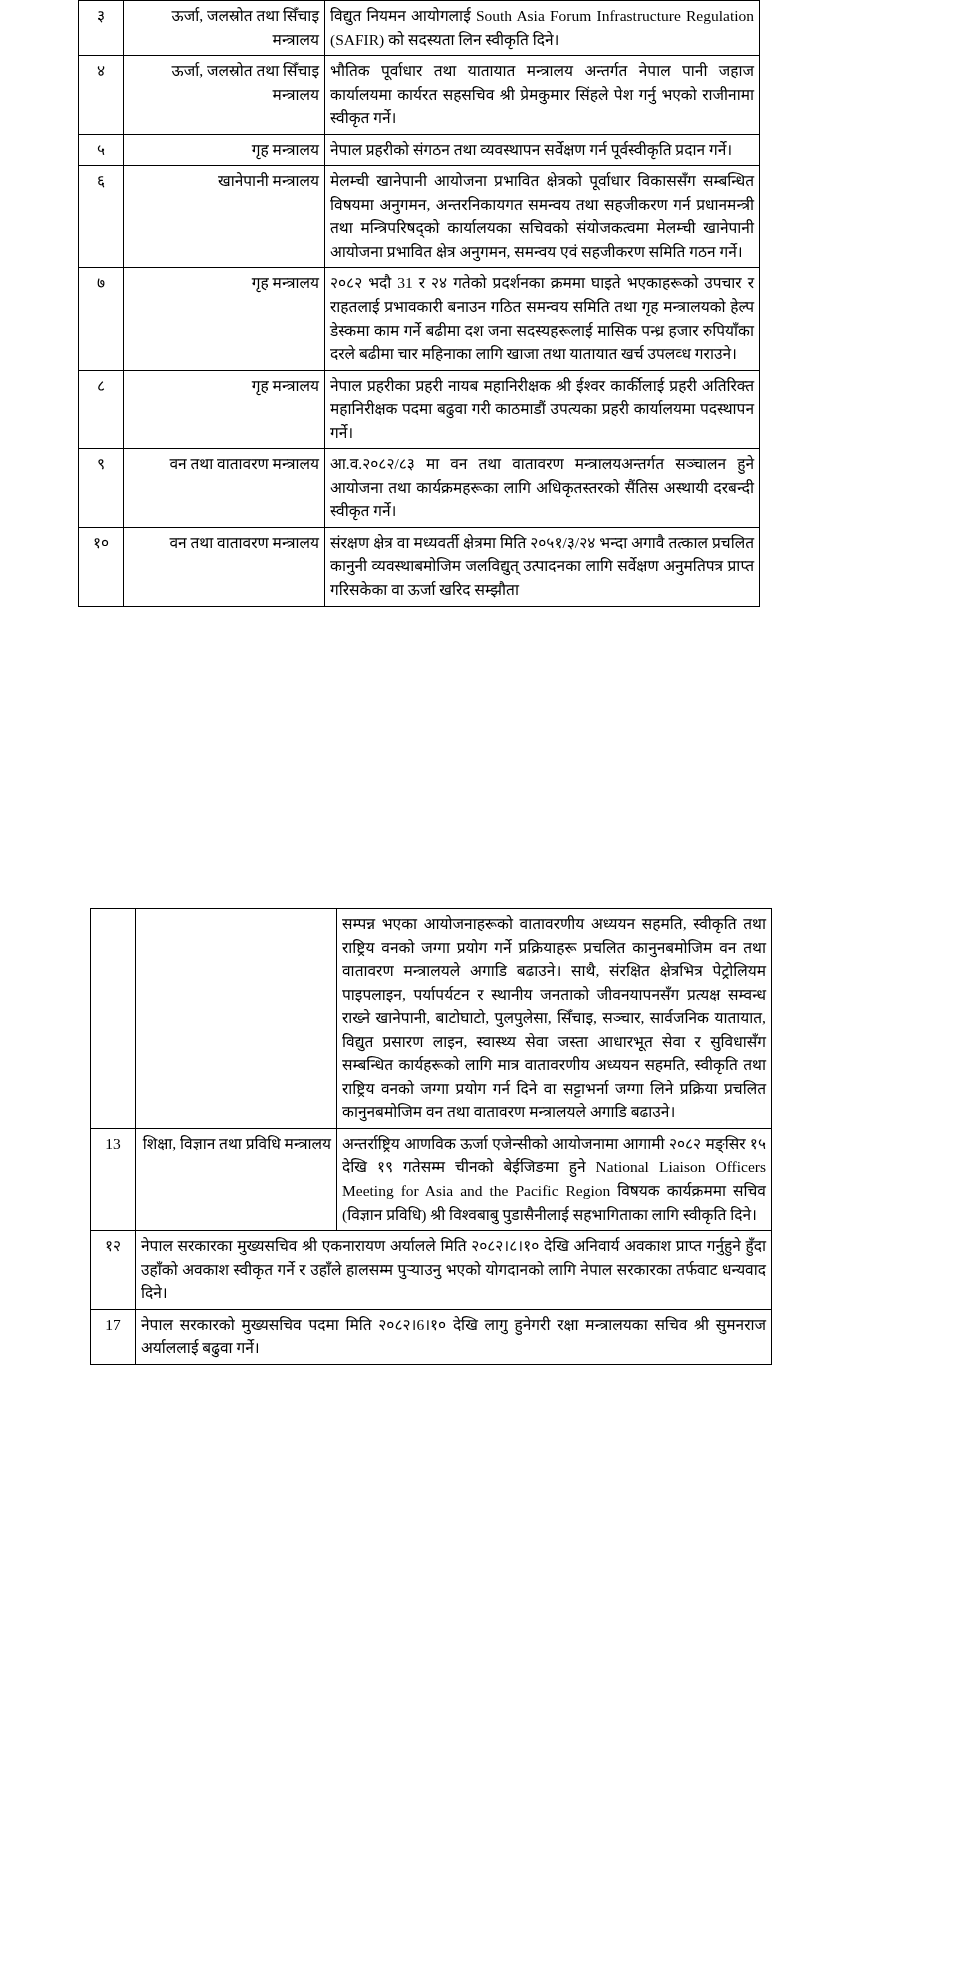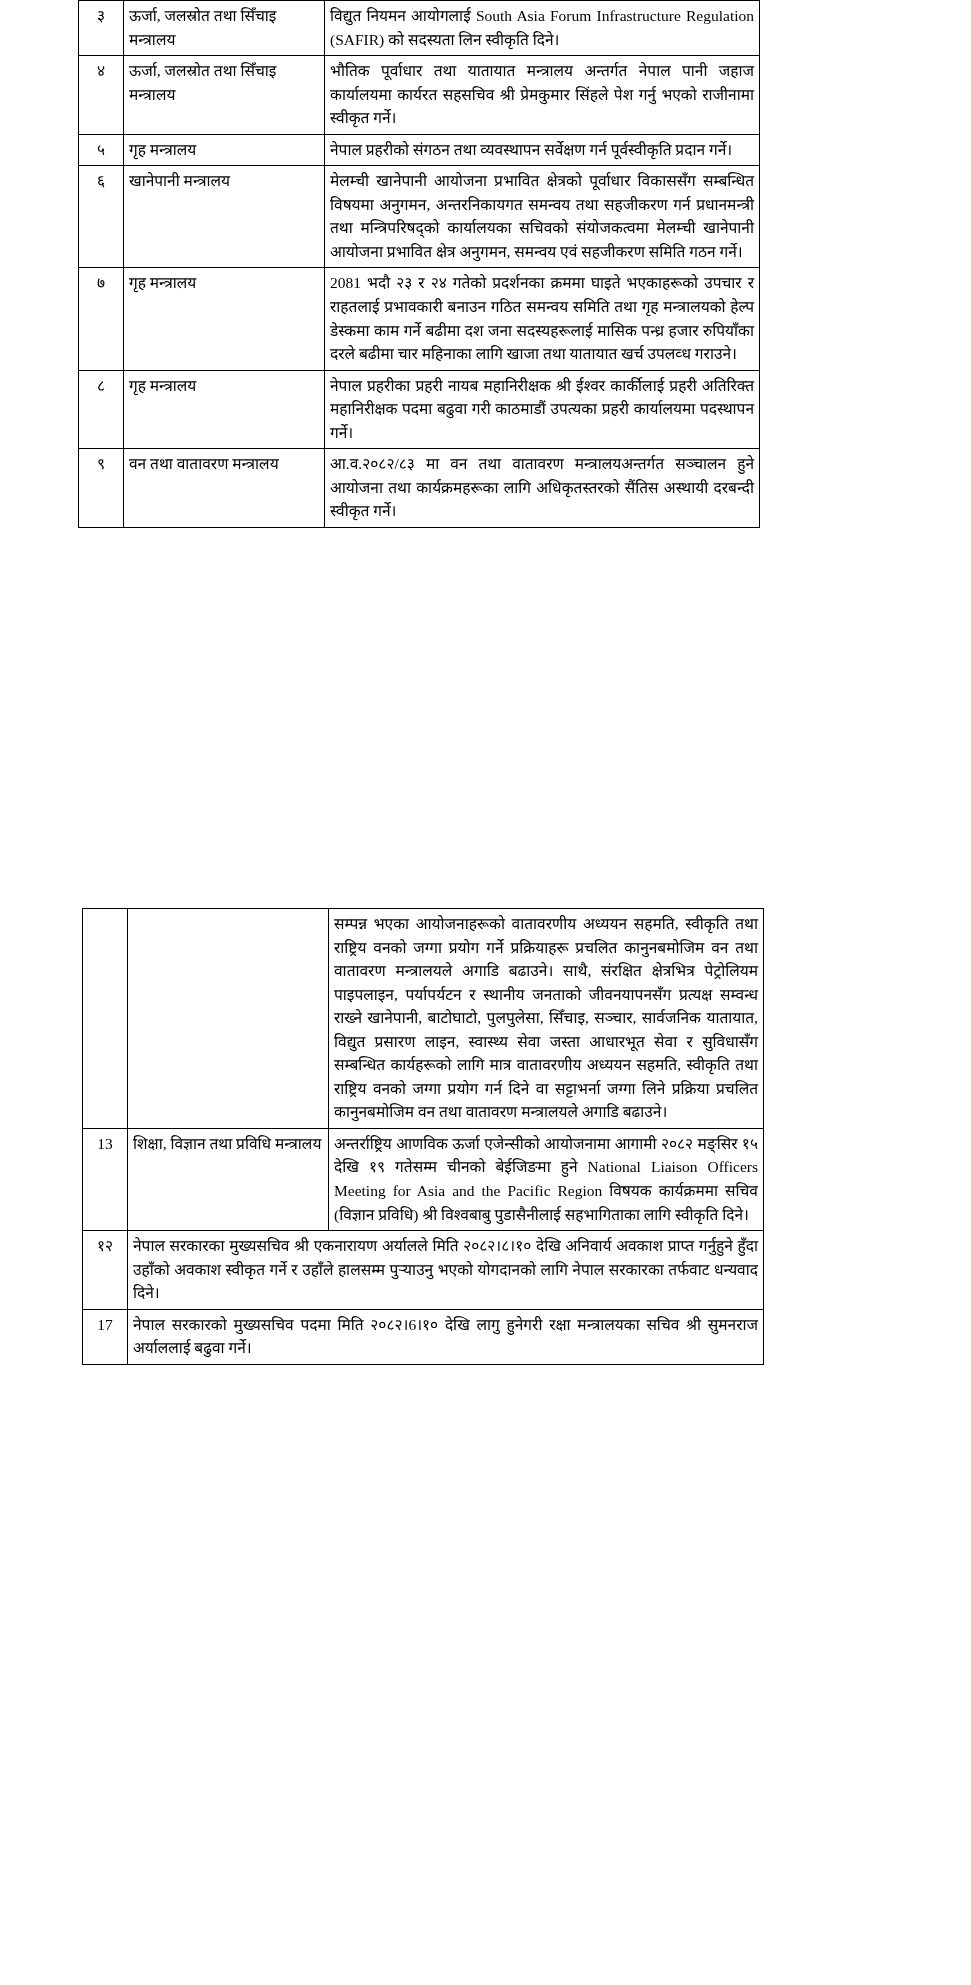--- a/index.html
+++ b/index.html
@@ -31,21 +31,21 @@
     font-size: 15.5px;
     line-height: 1.52;
   }
   td.col-sn {
     width: 34px;
     text-align: center;
     white-space: nowrap;
   }
   td.col-ministry {
     width: 190px;
-    text-align: left;
+    text-align: right;
   }
   td.col-text {
     width: 424px;
     text-align: justify;
     text-justify: inter-word;
     margin-top: 41px;
   }
   td.col-wide {
     text-align: justify;
     text-justify: inter-word;
@@ -56,21 +56,21 @@
   
   .block-top {
     position: absolute;
     top: 0;
     left: 0;
   }
   
   .block-bottom {
     position: absolute;
     top: 908px;
-    left: 4px;
+    left: 12px;
   }
 </style>
 </head>
 <body>
 
 <div class="page">
 
   <div class="block-top">
     <table class="doc-table">
       <tbody>
@@ -90,31 +90,36 @@
           <td class="col-text">नेपाल प्रहरीको संगठन तथा व्यवस्थापन सर्वेक्षण गर्न पूर्वस्वीकृति प्रदान गर्ने।</td>
         </tr>
         <tr>
           <td class="col-sn">६</td>
           <td class="col-ministry">खानेपानी मन्त्रालय</td>
           <td class="col-text">मेलम्ची खानेपानी आयोजना प्रभावित क्षेत्रको पूर्वाधार विकाससँग सम्बन्धित विषयमा अनुगमन, अन्तरनिकायगत समन्वय तथा सहजीकरण गर्न प्रधानमन्त्री तथा मन्त्रिपरिषद्को कार्यालयका सचिवको संयोजकत्वमा मेलम्ची खानेपानी आयोजना प्रभावित क्षेत्र अनुगमन, समन्वय एवं सहजीकरण समिति गठन गर्ने।</td>
         </tr>
         <tr>
           <td class="col-sn">७</td>
           <td class="col-ministry">गृह मन्त्रालय</td>
-          <td class="col-text">2081 भदौ २३ र २४ गतेको प्रदर्शनका क्रममा घाइते भएकाहरूको उपचार र राहतलाई प्रभावकारी बनाउन गठित समन्वय समिति तथा गृह मन्त्रालयको हेल्प डेस्कमा काम गर्ने बढीमा दश जना सदस्यहरूलाई मासिक पन्ध्र हजार रुपियाँका दरले बढीमा चार महिनाका लागि खाजा तथा यातायात खर्च उपलव्ध गराउने।</td>
+          <td class="col-text">२०८२ भदौ 31 र २४ गतेको प्रदर्शनका क्रममा घाइते भएकाहरूको उपचार र राहतलाई प्रभावकारी बनाउन गठित समन्वय समिति तथा गृह मन्त्रालयको हेल्प डेस्कमा काम गर्ने बढीमा दश जना सदस्यहरूलाई मासिक पन्ध्र हजार रुपियाँका दरले बढीमा चार महिनाका लागि खाजा तथा यातायात खर्च उपलव्ध गराउने।</td>
         </tr>
         <tr>
           <td class="col-sn">८</td>
           <td class="col-ministry">गृह मन्त्रालय</td>
           <td class="col-text">नेपाल प्रहरीका प्रहरी नायब महानिरीक्षक श्री ईश्वर कार्कीलाई प्रहरी अतिरिक्त महानिरीक्षक पदमा बढुवा गरी काठमाडौं उपत्यका प्रहरी कार्यालयमा पदस्थापन गर्ने।</td>
         </tr>
         <tr>
           <td class="col-sn">९</td>
           <td class="col-ministry">वन तथा वातावरण मन्त्रालय</td>
           <td class="col-text">आ.व.२०८२/८३ मा वन तथा वातावरण मन्त्रालयअन्तर्गत सञ्चालन हुने आयोजना तथा कार्यक्रमहरूका लागि अधिकृतस्तरको सैंतिस अस्थायी दरबन्दी स्वीकृत गर्ने।</td>
+        </tr>
+        <tr>
+          <td class="col-sn">१०</td>
+          <td class="col-ministry">वन तथा वातावरण मन्त्रालय</td>
+          <td class="col-text">संरक्षण क्षेत्र वा मध्यवर्ती क्षेत्रमा मिति २०५१/३/२४ भन्दा अगावै तत्काल प्रचलित कानुनी व्यवस्थाबमोजिम जलविद्युत् उत्पादनका लागि सर्वेक्षण अनुमतिपत्र प्राप्त गरिसकेका वा ऊर्जा खरिद सम्झौता</td>
         </tr>
       </tbody>
     </table>
   </div>
 
   <div class="block-bottom">
     <table class="doc-table">
       <tbody>
         <tr>
           <td class="col-sn blank-cell"></td>

